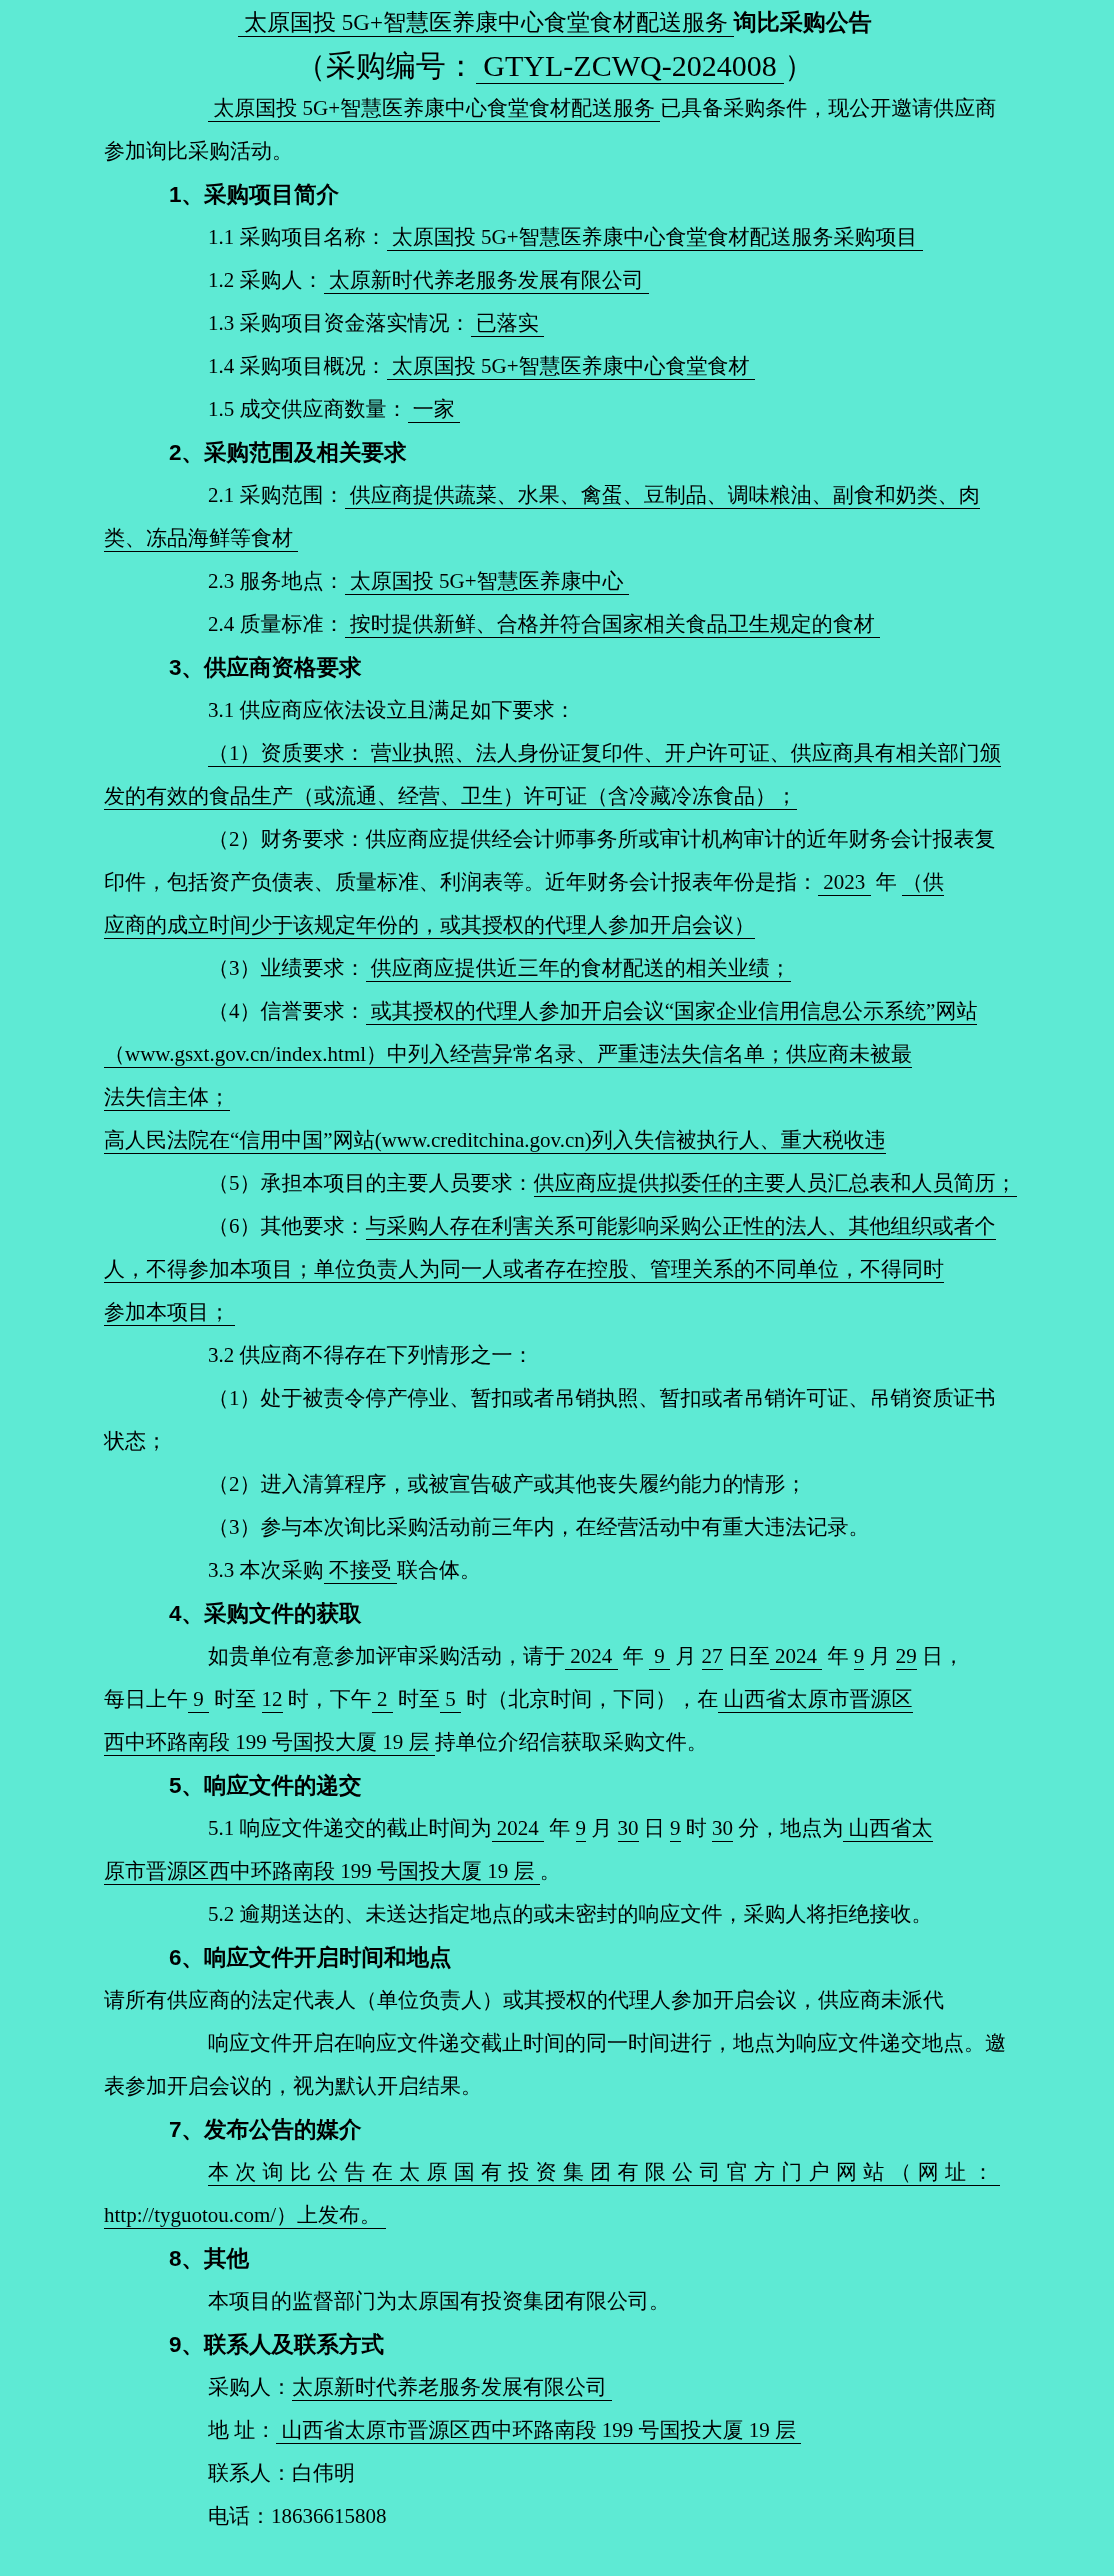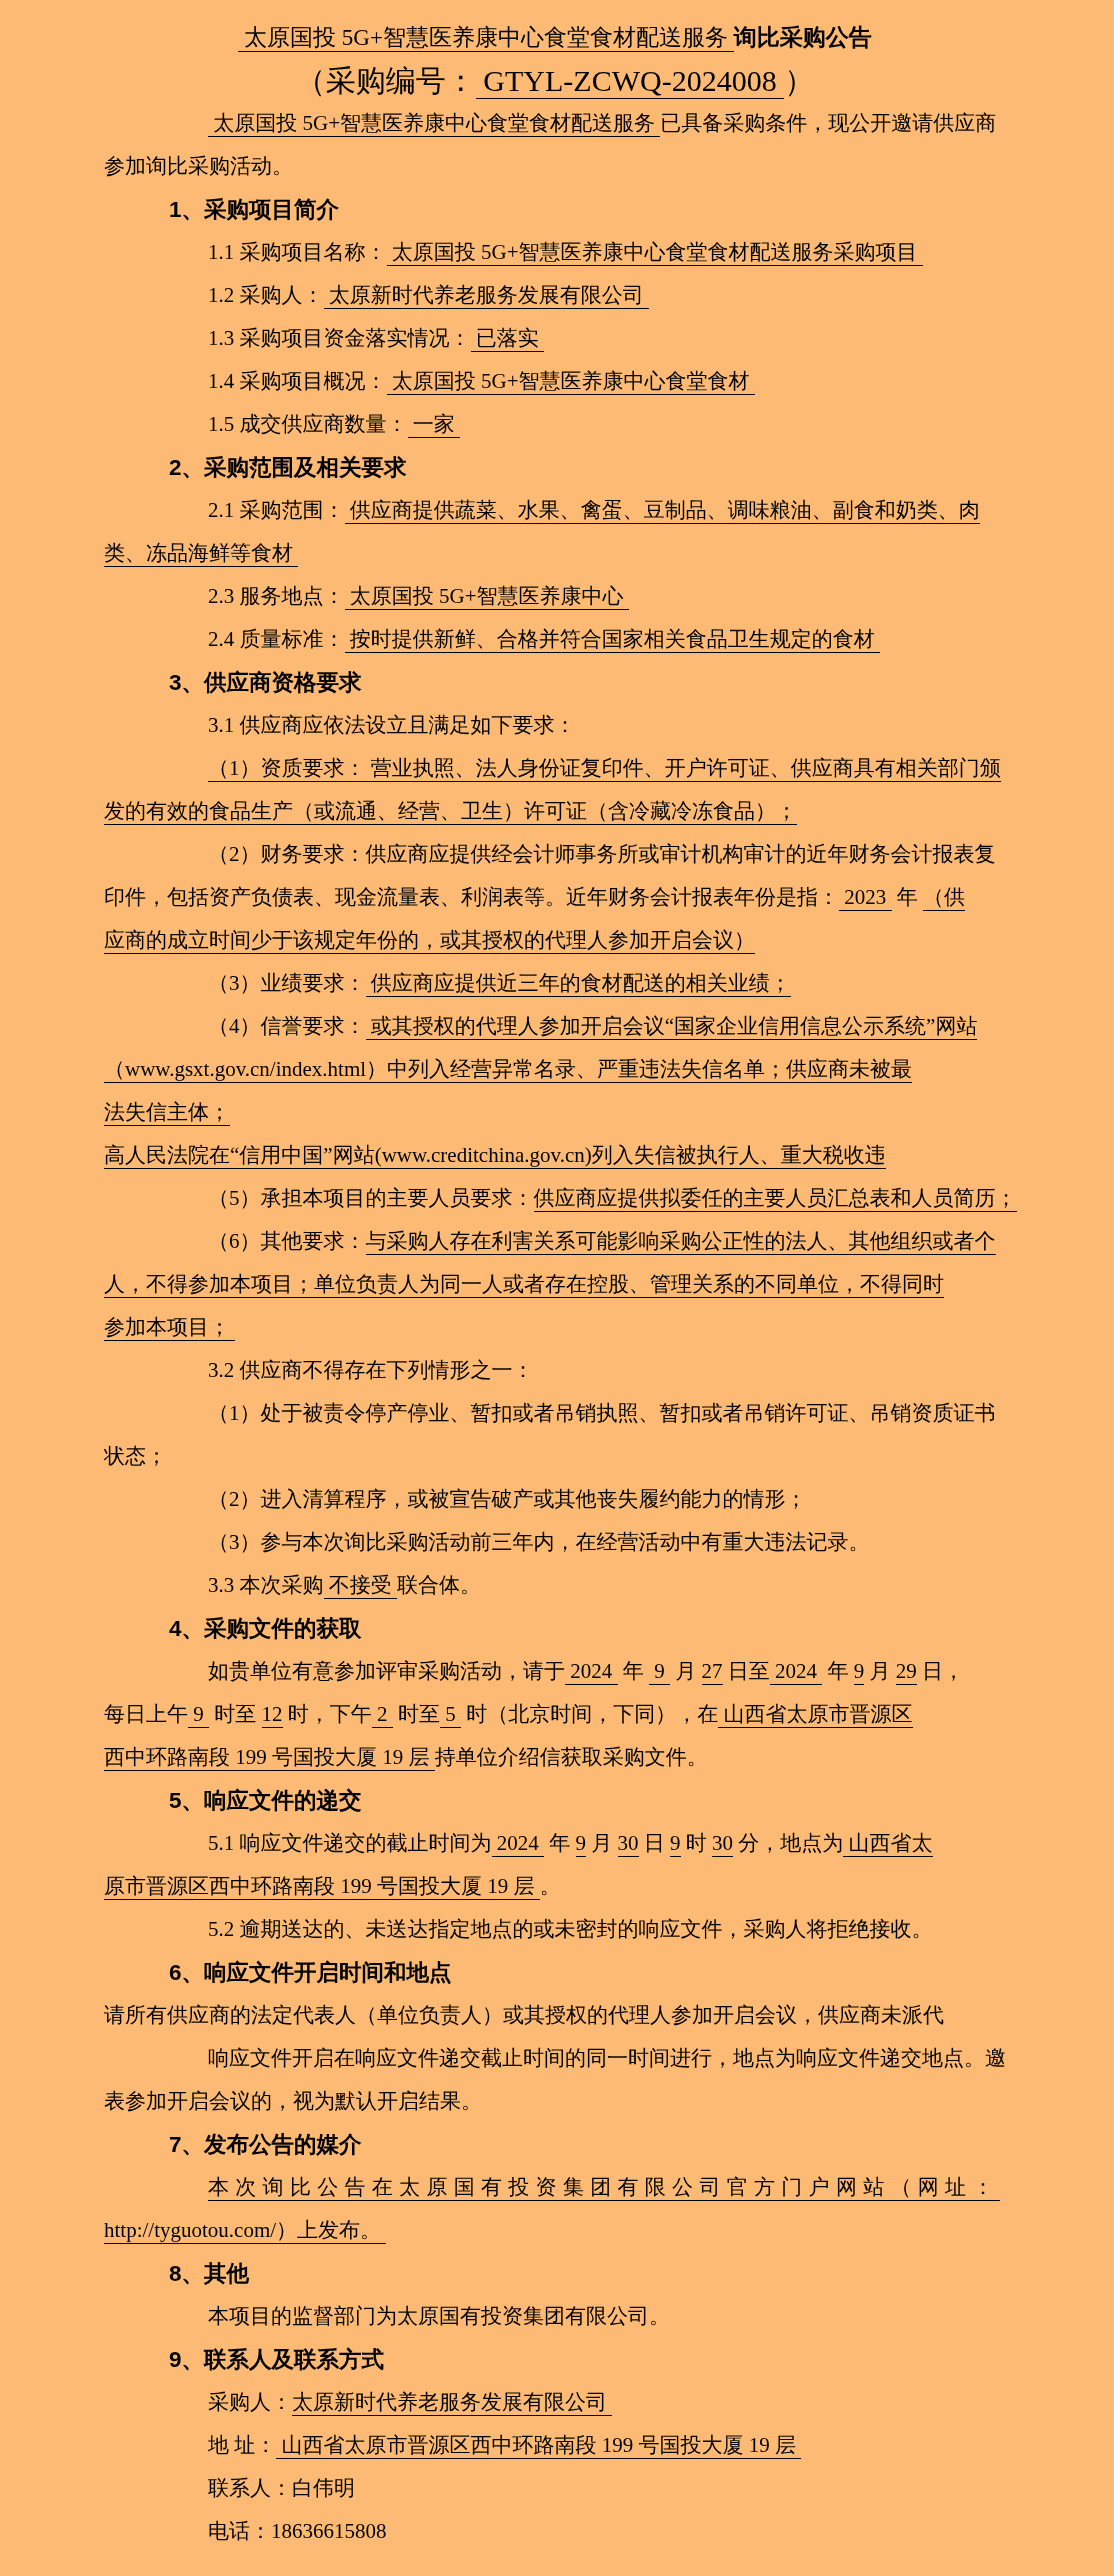--- a/index.html
+++ b/index.html
@@ -1,23 +1,23 @@
 <!DOCTYPE html>
 <html style="font-size:11.2px"><head>
 <meta charset="utf-8">
 <style>
   html, body { margin: 0; padding: 0; background: #e8e8e8; }
   .page {
     position: relative;
     width: 1115px;
     height: 2576px;
     margin: 0 auto;
-    background: #fdba74;
+    background: #5eead4;
     box-sizing: border-box;
-    padding: 16px 109px 0 104px;
+    padding: 1px 109px 0 104px;
     color: #000000;
     font-family: "Liberation Serif", serif;
     overflow: hidden;
   }
   .line {
     height: 43px;
     line-height: 43px;
     white-space: pre;
     font-size: 21px;
     overflow: visible;
@@ -56,21 +56,21 @@
       <div class="line heading"><span class="run">2、采购范围及相关要求</span></div>
       <div class="line first"><span class="run">2.1 采购范围：</span><span class="run u"> 供应商提供蔬菜、水果、禽蛋、豆制品、调味粮油、副食和奶类、肉</span></div>
       <div class="line cont"><span class="run u">类、冻品海鲜等食材 </span></div>
       <div class="line first"><span class="run">2.3 服务地点：</span><span class="run u"> 太原国投 5G+智慧医养康中心 </span></div>
       <div class="line first"><span class="run">2.4 质量标准：</span><span class="run u"> 按时提供新鲜、合格并符合国家相关食品卫生规定的食材 </span></div>
       <div class="line heading"><span class="run">3、供应商资格要求</span></div>
       <div class="line first"><span class="run">3.1 供应商应依法设立且满足如下要求：</span></div>
       <div class="line first"><span class="run u">（1）资质要求： 营业执照、法人身份证复印件、开户许可证、供应商具有相关部门颁</span></div>
       <div class="line cont"><span class="run u">发的有效的食品生产（或流通、经营、卫生）许可证（含冷藏冷冻食品）；</span></div>
       <div class="line first"><span class="run">（2）财务要求：供应商应提供经会计师事务所或审计机构审计的近年财务会计报表复</span></div>
-      <div class="line cont"><span class="run">印件，包括资产负债表、现金流量表、利润表等。近年财务会计报表年份是指：</span><span class="run u"> 2023 </span><span class="run"> 年 </span><span class="run u">（供</span></div>
+      <div class="line cont"><span class="run">印件，包括资产负债表、质量标准、利润表等。近年财务会计报表年份是指：</span><span class="run u"> 2023 </span><span class="run"> 年 </span><span class="run u">（供</span></div>
       <div class="line cont"><span class="run u">应商的成立时间少于该规定年份的，或其授权的代理人参加开启会议）</span></div>
       <div class="line first"><span class="run">（3）业绩要求：</span><span class="run u"> 供应商应提供近三年的食材配送的相关业绩；</span></div>
       <div class="line first"><span class="run">（4）信誉要求：</span><span class="run u"> 或其授权的代理人参加开启会议“国家企业信用信息公示系统”网站</span></div>
       <div class="line cont"><span class="run u">（www.gsxt.gov.cn/index.html）中列入经营异常名录、严重违法失信名单；供应商未被最</span></div>
       <div class="line cont"><span class="run u">法失信主体；</span></div>
       <div class="line cont"><span class="run u">高人民法院在“信用中国”网站(www.creditchina.gov.cn)列入失信被执行人、重大税收违</span></div>
       <div class="line first"><span class="run">（5）承担本项目的主要人员要求：</span><span class="run u">供应商应提供拟委任的主要人员汇总表和人员简历；</span></div>
       <div class="line first"><span class="run">（6）其他要求：</span><span class="run u">与采购人存在利害关系可能影响采购公正性的法人、其他组织或者个</span></div>
       <div class="line cont"><span class="run u">人，不得参加本项目；单位负责人为同一人或者存在控股、管理关系的不同单位，不得同时</span></div>
       <div class="line cont"><span class="run u">参加本项目； </span></div>

